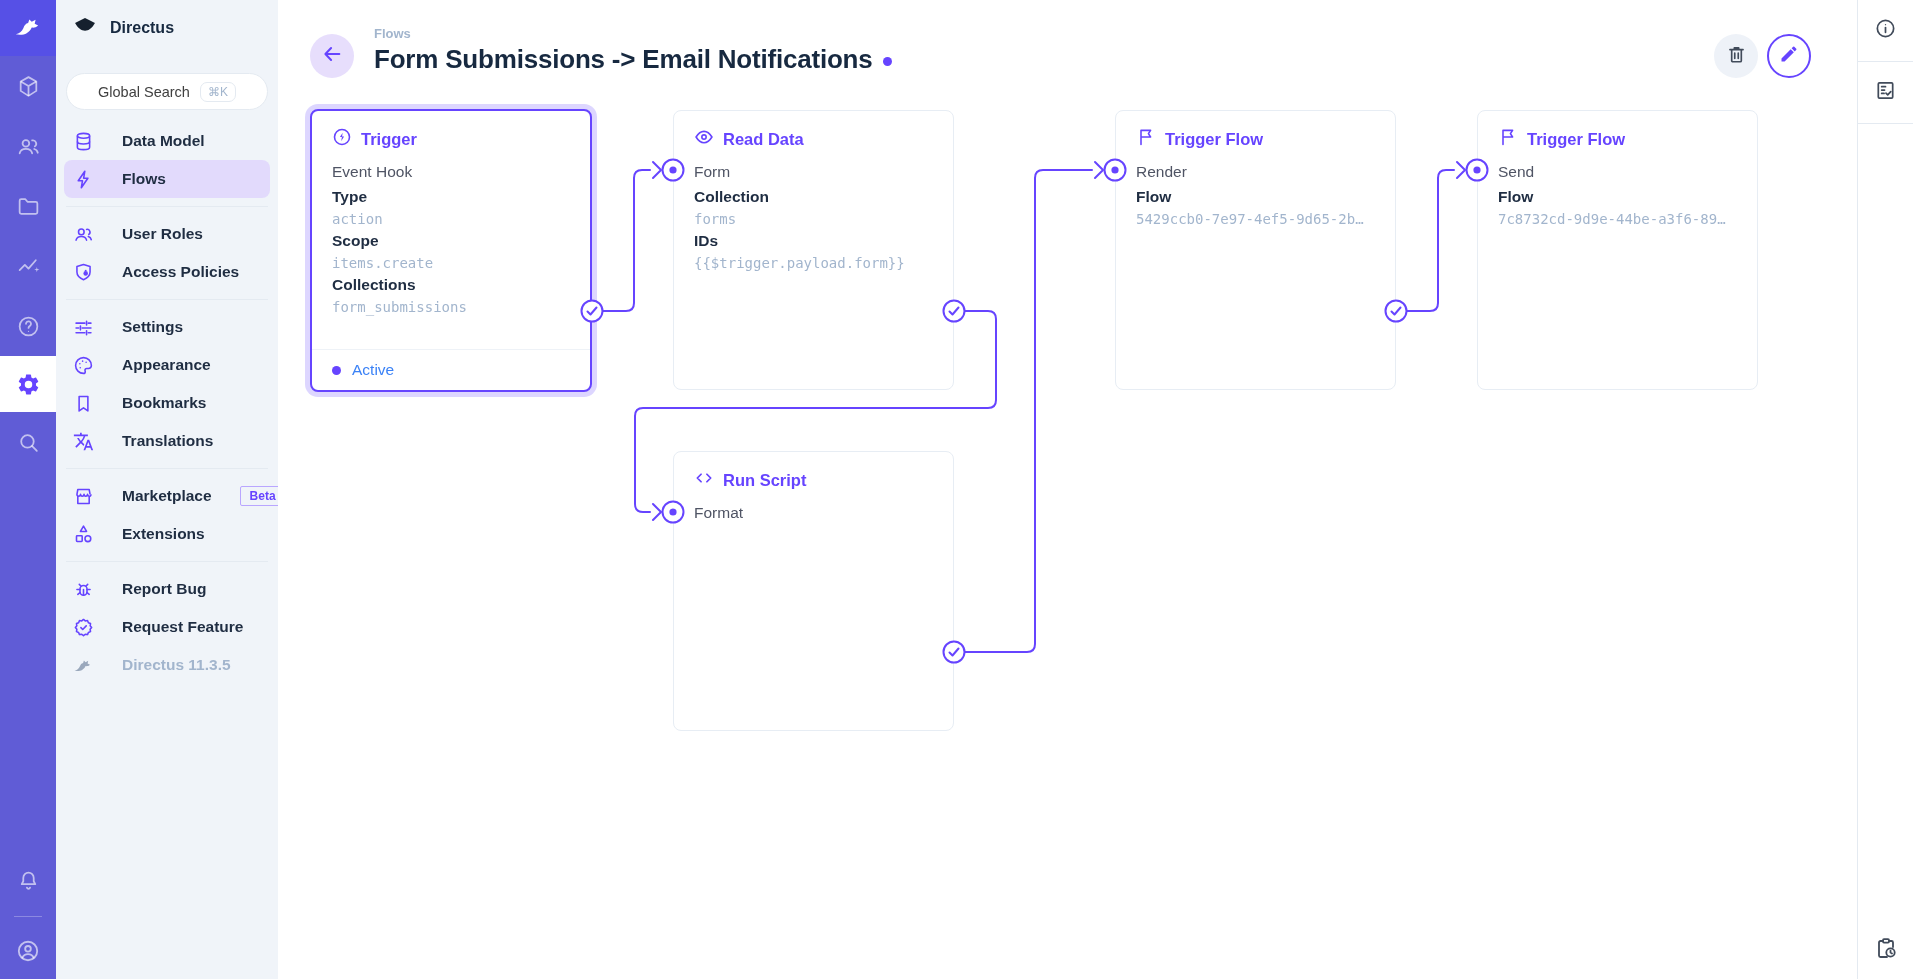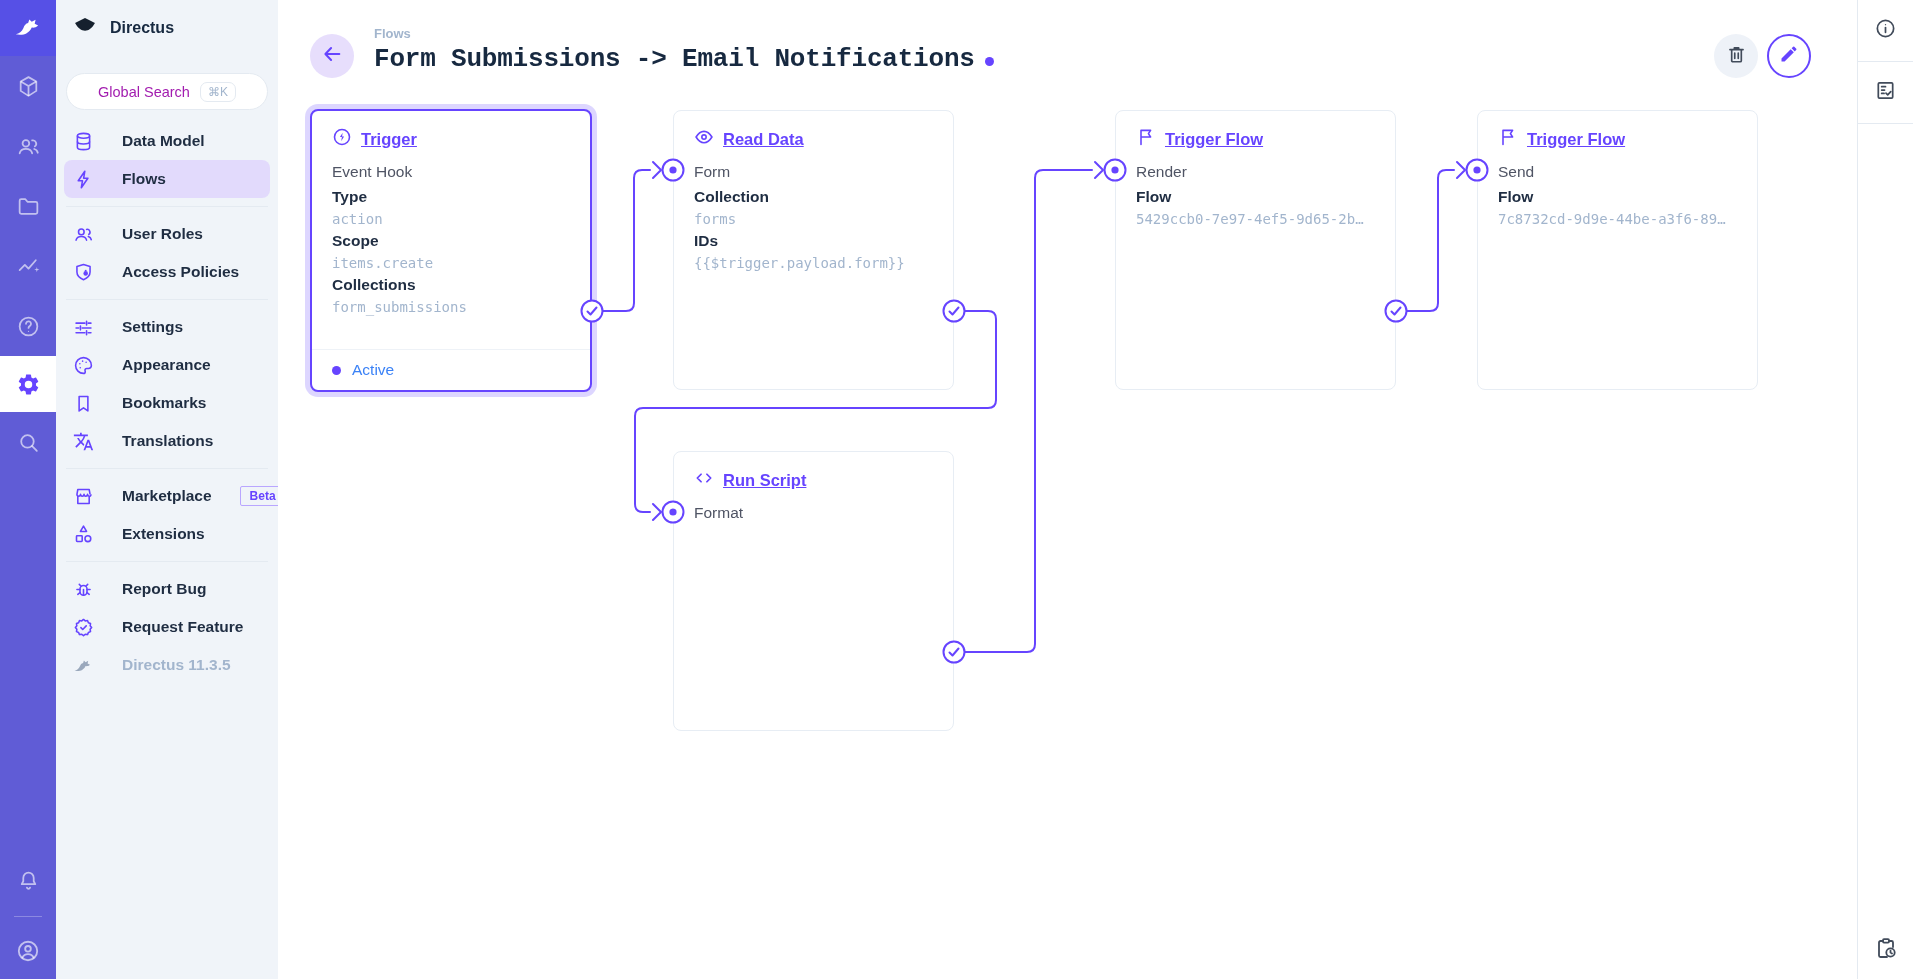--- a/index.html
+++ b/index.html
@@ -20,21 +20,21 @@
 
   
   .nav-sidebar { position:absolute; left:56px; top:0; width:222px; height:979px;
     background:#f0f4f9; overflow:hidden; }
   .project-header { height:56px; display:flex; align-items:center; gap:12px;
     padding:0 16px; }
   .project-name { font-size:16px; font-weight:700; color:#172940; }
   .search-box { margin:17px 10px 12px 10px; height:37px; background:#fff;
     border:1px solid #e4eaf1; border-radius:22px; display:flex; align-items:center;
     justify-content:center; gap:10px; cursor:text; }
-  .search-placeholder { font-size:14.5px; color:#a21caf; }
+  .search-placeholder { font-size:14.5px; color:#404040; }
   .search-kbd { font-size:12px; color:#a2b5cd; border:1px solid #e4eaf1;
     border-radius:7px; padding:2px 7px; background:#fff; }
   .nav-item { height:38px; margin:0 8px; padding:0 8px; border-radius:8px;
     display:flex; align-items:center; gap:28px; cursor:pointer;
     font-size:15.5px; font-weight:600; color:#1f2d42; }
   .nav-item .nav-icon { width:22px; height:22px; display:flex; align-items:center;
     justify-content:center; color:#6644ff; flex:none; }
   .nav-item.active { background:#e2dafc; }
   .nav-item.disabled { color:#a2b5cd; cursor:default; }
   .nav-item.disabled .nav-icon { color:#a2b5cd; }
@@ -43,37 +43,37 @@
     border:1.5px solid #b9a6ff; border-radius:2px; padding:2px 9px; background:transparent; }
 
   
   .main { position:absolute; left:278px; top:0; width:1579px; height:979px; background:#fff; }
   .main-header { position:absolute; left:0; top:0; right:0; height:92px; }
   .back-button { position:absolute; left:32px; top:34px; width:44px; height:44px;
     border-radius:50%; background:#e7defc; color:#6644ff; display:flex;
     align-items:center; justify-content:center; cursor:pointer; }
   .header-text { position:absolute; left:96px; top:26px; }
   .breadcrumb { font-size:13px; font-weight:600; color:#a2b5cd; margin-bottom:3px; }
-  .page-title-row { display:flex; align-items:center; gap:10px;font-family:Liberation Mono, monospace; }
+  .page-title-row { display:flex; align-items:center; gap:10px; }
   .page-title { font-size:26px; font-weight:700; color:#172940; letter-spacing:-0.2px; }
   .title-dot { width:9px; height:9px; border-radius:50%; background:#6644ff; margin-top:4px; }
   .header-actions { position:absolute; right:46px; top:34px; display:flex; gap:9px; }
   .icon-button { width:44px; height:44px; border-radius:50%; display:flex;
     align-items:center; justify-content:center; cursor:pointer; }
   .delete-button { background:#eef2f8; color:#414b5a; }
   .edit-button { background:#fff; border:2px solid #6644ff; color:#6644ff; }
 
   
   .flow-canvas { position:absolute; inset:0; }
   .flow-card { position:absolute; width:281px; height:280px; background:#fff;
     border:1.5px solid #e7edf4; border-radius:8px; padding:16px 20px; cursor:pointer; }
   .flow-card.selected { border:2px solid #6644ff;
     box-shadow:0 0 0 5px rgba(102,68,255,0.22); width:282px; height:282px; }
   .card-header { display:flex; align-items:center; gap:9px; height:24px; margin-bottom:9px;
-    color:#6644ff;text-decoration:underline; }
+    color:#6644ff; }
   .card-type { font-size:16.5px; font-weight:700; color:#6644ff; }
   .card-name { height:24px; line-height:24px; font-size:15.5px; color:#4f5464;
     margin-bottom:2px; }
   .card-field { margin-top:0; }
   .field-label { height:22px; line-height:22px; font-size:15.5px; font-weight:700;
     color:#1f2d42; }
   .field-value { height:22px; line-height:22px;
     font-family:"DejaVu Sans Mono", monospace; font-size:14px; color:#a2b5cd;
     white-space:nowrap; overflow:hidden; }
   .card-footer { position:absolute; left:0; right:0; bottom:0; border-top:1px solid #eef2f7;

